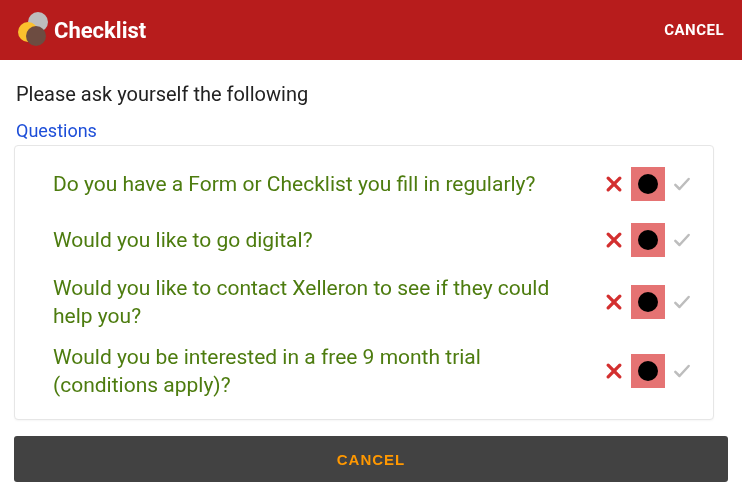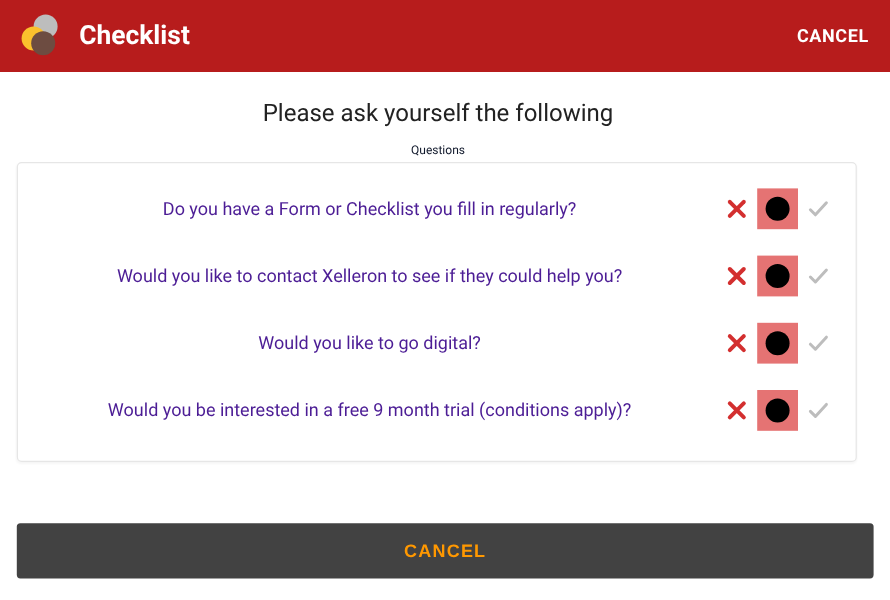--- a/index.html
+++ b/index.html
@@ -6,74 +6,74 @@
   html, body { width: 742px; height: 500px; font-family: "Segoe UI", Roboto, Arial, sans-serif; background: #fff; }
   .header {
     background: #b71c1c;
     height: 60px;
     display: flex;
     align-items: center;
     justify-content: space-between;
     padding: 0 18px;
     color: #fff;
   }
-  .header-left { display: flex; align-items: center; gap: 12px; }
+  .header-left { display: flex; align-items: center; }
   .logo {
     width: 36px; height: 36px;
     position: relative;
   }
   .logo-circle {
     position: absolute;
     width: 20px; height: 20px;
     border-radius: 50%;
   }
   .logo-c1 { background: #fbc02d; left: 0; top: 10px; }
   .logo-c2 { background: #bdbdbd; left: 10px; top: 0; }
   .logo-c3 { background: #6d4c41; left: 8px; top: 14px; }
   .header-title { font-size: 22px; font-weight: 700; }
   .header-cancel {
     font-size: 15px; font-weight: 700; letter-spacing: 0.5px;
     cursor: pointer; user-select: none;
   }
   .content {
     padding: 22px 28px 0 14px;
-    text-align: center;
   }
   .prompt {
     font-size: 20px;
     color: #222;
     margin-bottom: 14px;
     padding-left: 2px;
   }
   .section-label {
-    font-size: 10px;
-    color: #0f172a;
+    font-size: 18px;
+    color: #1d4ed8;
     margin-bottom: 4px;
     padding-left: 2px;
   }
   .card {
     background: #fff;
     border: 1px solid #e6e6e6;
     border-radius: 4px;
     box-shadow: 0 1px 2px rgba(0,0,0,0.04);
     padding: 10px 14px 14px 14px;
   }
   .qrow {
     display: flex;
     align-items: center;
     justify-content: space-between;
     gap: 10px;
     min-height: 56px;
     padding: 6px 0;
   }
   .qtext {
-    font-size: 15px;
-    color: #4c1d95;
+    font-size: 21px;
+    color: #4d7c0f;
     line-height: 1.35;
     flex: 1;
+    margin-left: 24px;
   }
   .choices {
     display: flex;
     align-items: center;
     gap: 0;
     flex-shrink: 0;
   }
   .choice {
     width: 34px;
     height: 34px;
@@ -159,41 +159,41 @@
           </div>
           <div class="choice choice-yes">
             <svg width="20" height="20" viewBox="0 0 24 24" fill="none" stroke-width="3" stroke-linecap="round" stroke-linejoin="round">
                 <polyline points="4,13 9,18 20,6"></polyline>
               </svg>
           </div>
         </div>
       </div>
 
       <div class="qrow">
+        <div class="qtext">Would you like to go digital?</div>
+        <div class="choices">
+          <div class="choice choice-no">
+            <svg width="20" height="20" viewBox="0 0 24 24" fill="none" stroke-width="4" stroke-linecap="round">
+                <line x1="5" y1="5" x2="19" y2="19"></line>
+                <line x1="19" y1="5" x2="5" y2="19"></line>
+              </svg>
+          </div>
+          <div class="choice choice-neutral">
+            <div class="dot"></div>
+          </div>
+          <div class="choice choice-yes">
+            <svg width="20" height="20" viewBox="0 0 24 24" fill="none" stroke-width="3" stroke-linecap="round" stroke-linejoin="round">
+                <polyline points="4,13 9,18 20,6"></polyline>
+              </svg>
+          </div>
+        </div>
+      </div>
+
+      <div class="qrow">
         <div class="qtext">Would you like to contact Xelleron to see if they could help you?</div>
-        <div class="choices">
-          <div class="choice choice-no">
-            <svg width="20" height="20" viewBox="0 0 24 24" fill="none" stroke-width="4" stroke-linecap="round">
-                <line x1="5" y1="5" x2="19" y2="19"></line>
-                <line x1="19" y1="5" x2="5" y2="19"></line>
-              </svg>
-          </div>
-          <div class="choice choice-neutral">
-            <div class="dot"></div>
-          </div>
-          <div class="choice choice-yes">
-            <svg width="20" height="20" viewBox="0 0 24 24" fill="none" stroke-width="3" stroke-linecap="round" stroke-linejoin="round">
-                <polyline points="4,13 9,18 20,6"></polyline>
-              </svg>
-          </div>
-        </div>
-      </div>
-
-      <div class="qrow">
-        <div class="qtext">Would you like to go digital?</div>
         <div class="choices">
           <div class="choice choice-no">
             <svg width="20" height="20" viewBox="0 0 24 24" fill="none" stroke-width="4" stroke-linecap="round">
                 <line x1="5" y1="5" x2="19" y2="19"></line>
                 <line x1="19" y1="5" x2="5" y2="19"></line>
               </svg>
           </div>
           <div class="choice choice-neutral">
             <div class="dot"></div>
           </div>

